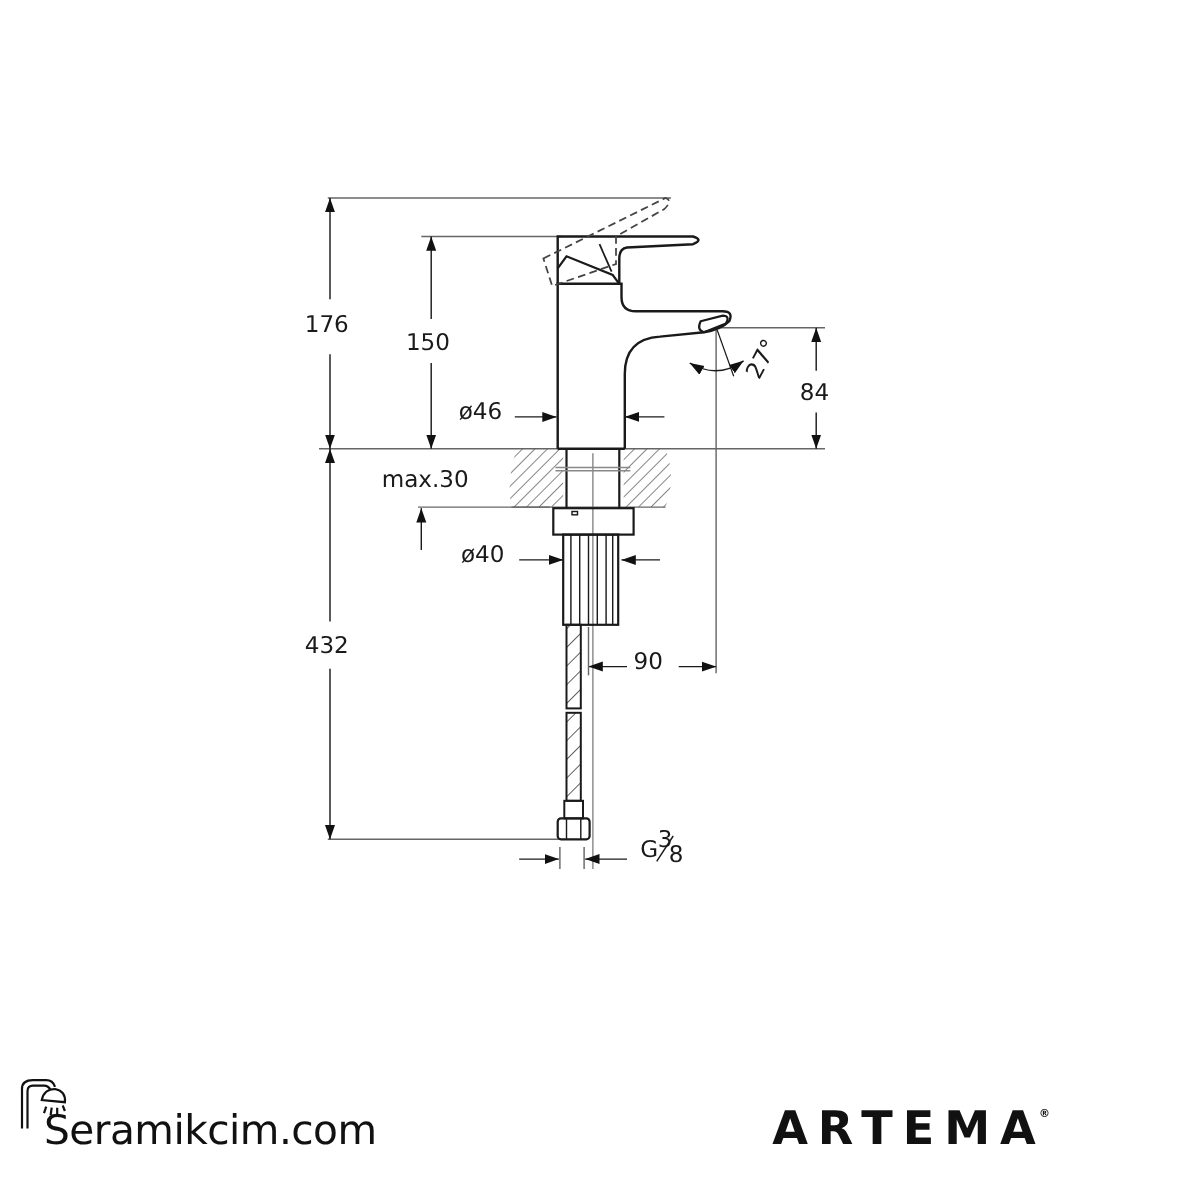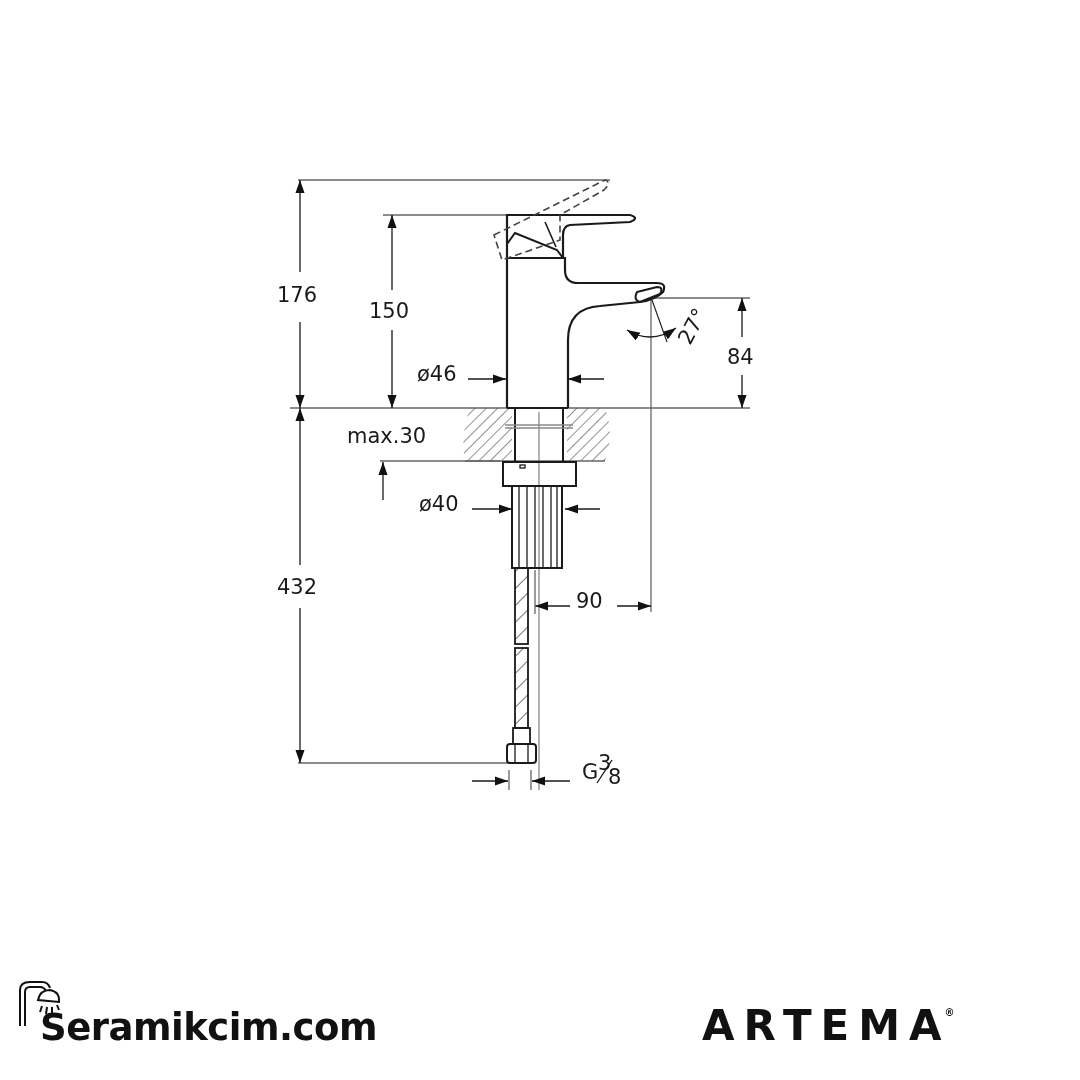--- a/index.html
+++ b/index.html
@@ -1,20 +1,20 @@
 <!DOCTYPE html>
 <html><head>
   <meta charset="utf-8">
   <style>
     html, body { margin:0; padding:0; background:#ffffff; }
     body { width:1080px; height:1080px; position:relative; overflow:hidden; font-family:"DejaVu Sans", sans-serif; }
     #drawing { position:absolute; left:0; top:0; width:1080px; height:1080px; }
     .dim { font-family:"DejaVu Sans", sans-serif; font-size:21px; fill:#1a1a1a; }
     .brand-left { position:absolute; left:12px; top:978px; width:400px; height:80px; }
-    .brand-left-text { position:absolute; left:40px; top:1006px; font-family:"DejaVu Sans", sans-serif; font-size:37px; font-weight:bold; color:#111; letter-spacing:-0.5px; white-space:nowrap;text-align:center; }
+    .brand-left-text { position:absolute; left:40px; top:1006px; font-family:"DejaVu Sans", sans-serif; font-size:37px; font-weight:normal; color:#111; letter-spacing:-0.5px; white-space:nowrap;text-align:center; }
     .brand-right { position:absolute; left:702px; top:1001px; font-family:"DejaVu Sans", sans-serif; font-size:42px; font-weight:bold; color:#111; letter-spacing:9px; white-space:nowrap; }
     .brand-right sup { font-size:10px; letter-spacing:0; vertical-align:top; position:relative; top:6px; left:-6px; }
   </style>
 </head>
 <body>
 
 <svg id="drawing" viewBox="0 0 1080 1080" xmlns="http://www.w3.org/2000/svg">
   <defs>
     <pattern id="hatch" patternUnits="userSpaceOnUse" width="8" height="8" patternTransform="rotate(45)">
       <line x1="0" y1="0" x2="0" y2="8" stroke="#555" stroke-width="1.3"></line>

